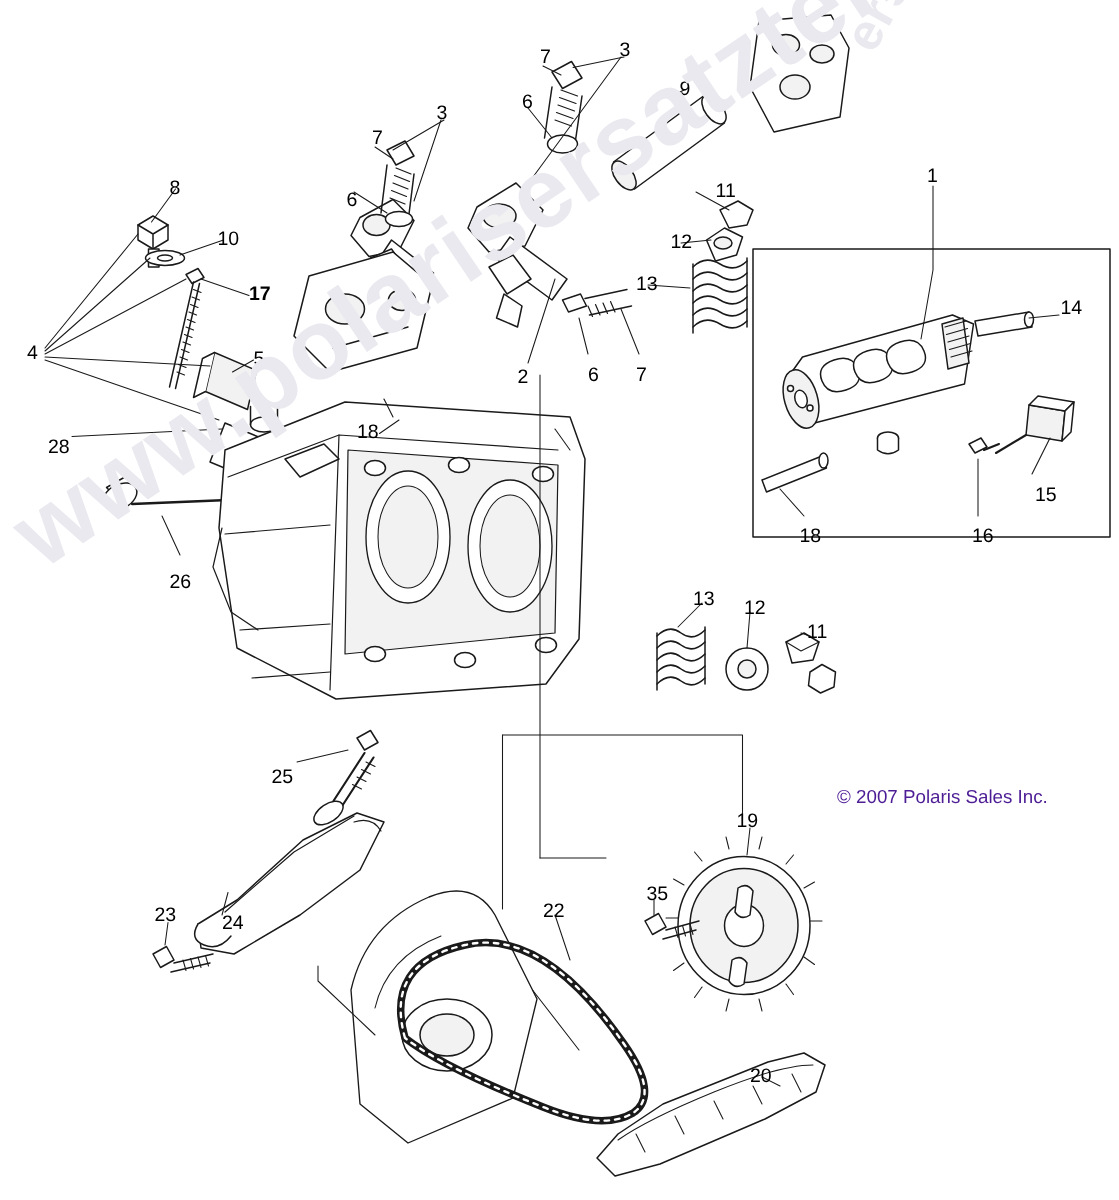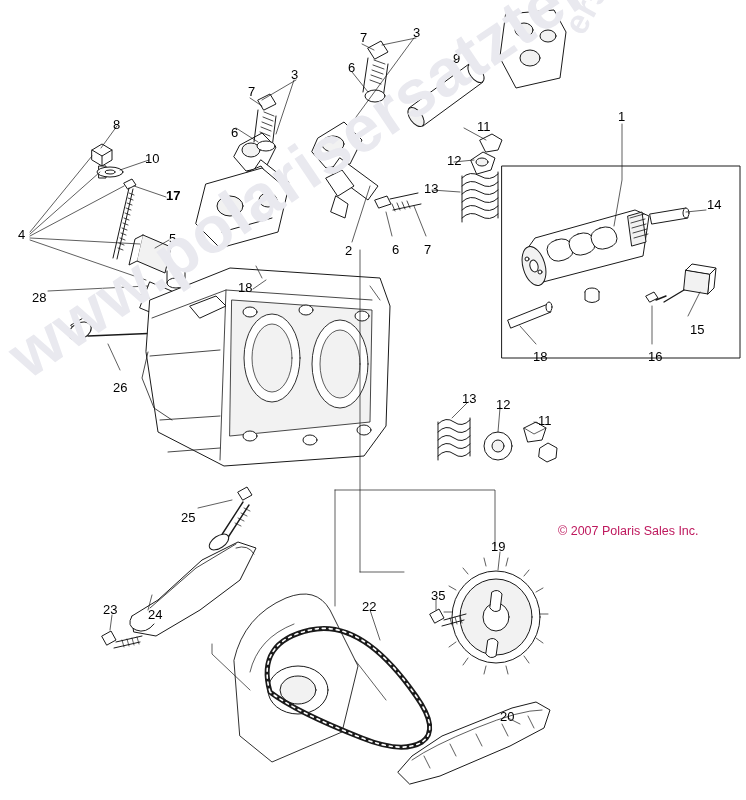--- a/index.html
+++ b/index.html
@@ -29,21 +29,21 @@
     font-family: "Liberation Sans", sans-serif;
     font-size: 13px;
     color: #000000;
     white-space: nowrap;
     line-height: 1;
   }
   .copyright {
     position: absolute;
     font-family: "Liberation Sans", sans-serif;
     font-size: 12.5px;
-    color: #be185d;
+    color: #4c1d95;
     white-space: nowrap;
   }
   .wm {
     position: absolute;
     font-family: "Liberation Sans", sans-serif;
     font-weight: bold;
     color: #e9e9ef;
     white-space: nowrap;
     pointer-events: none;
     user-select: none;

